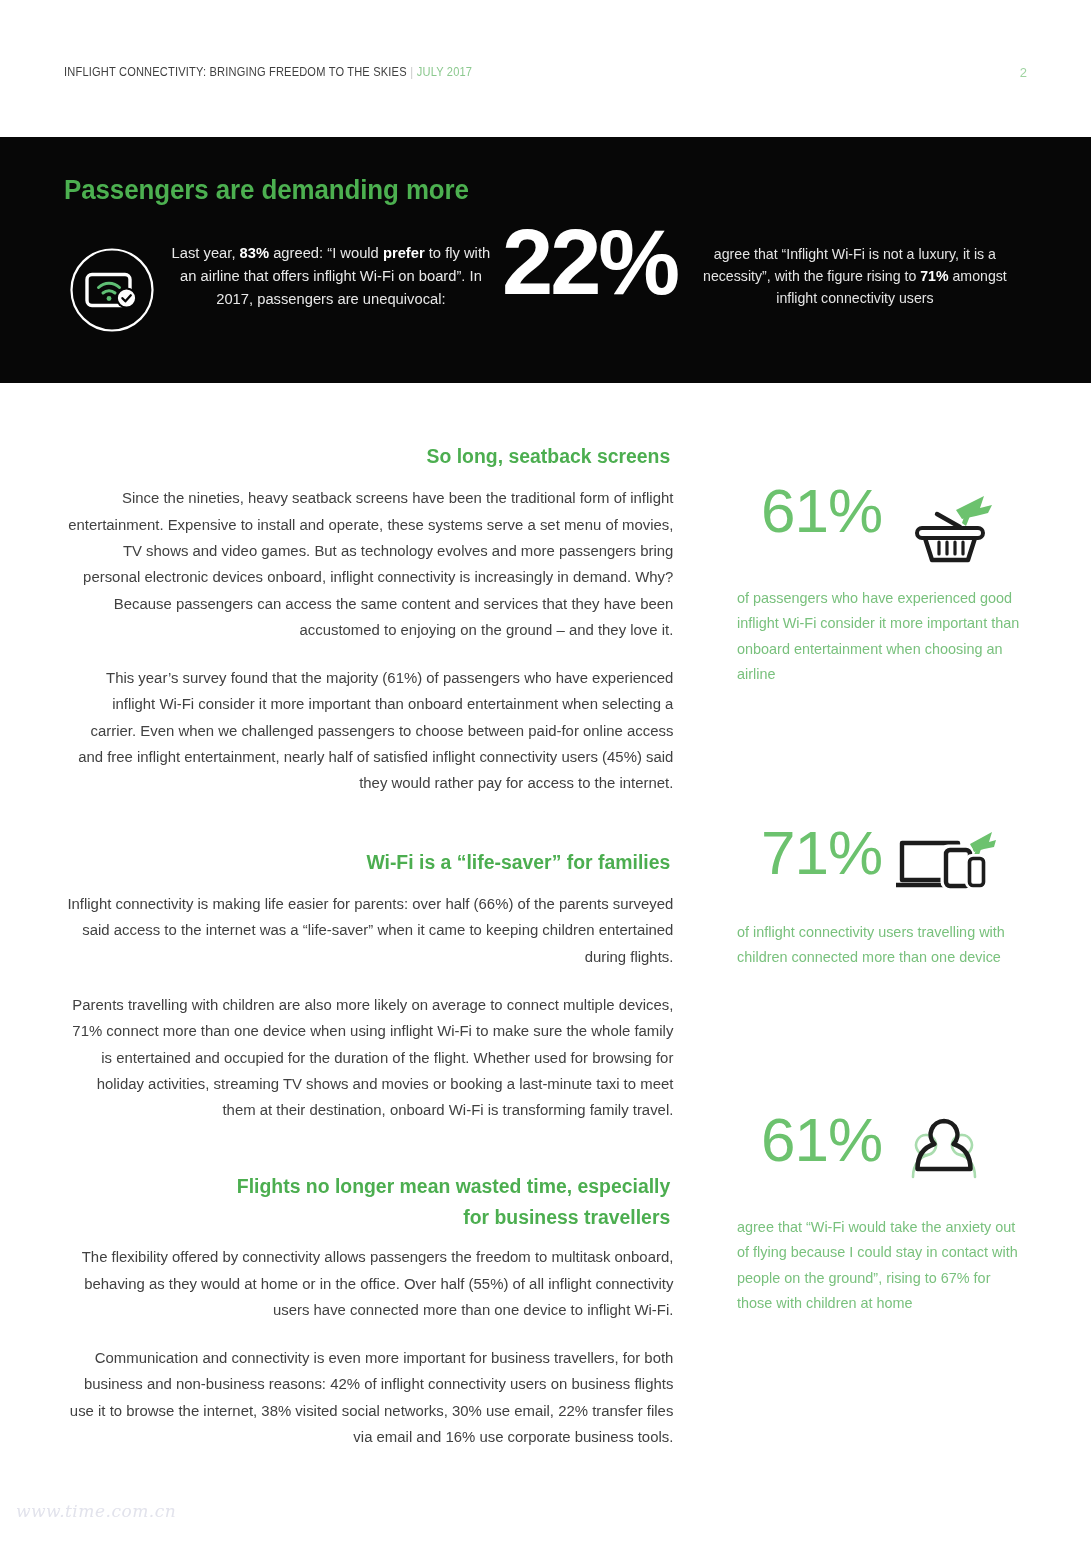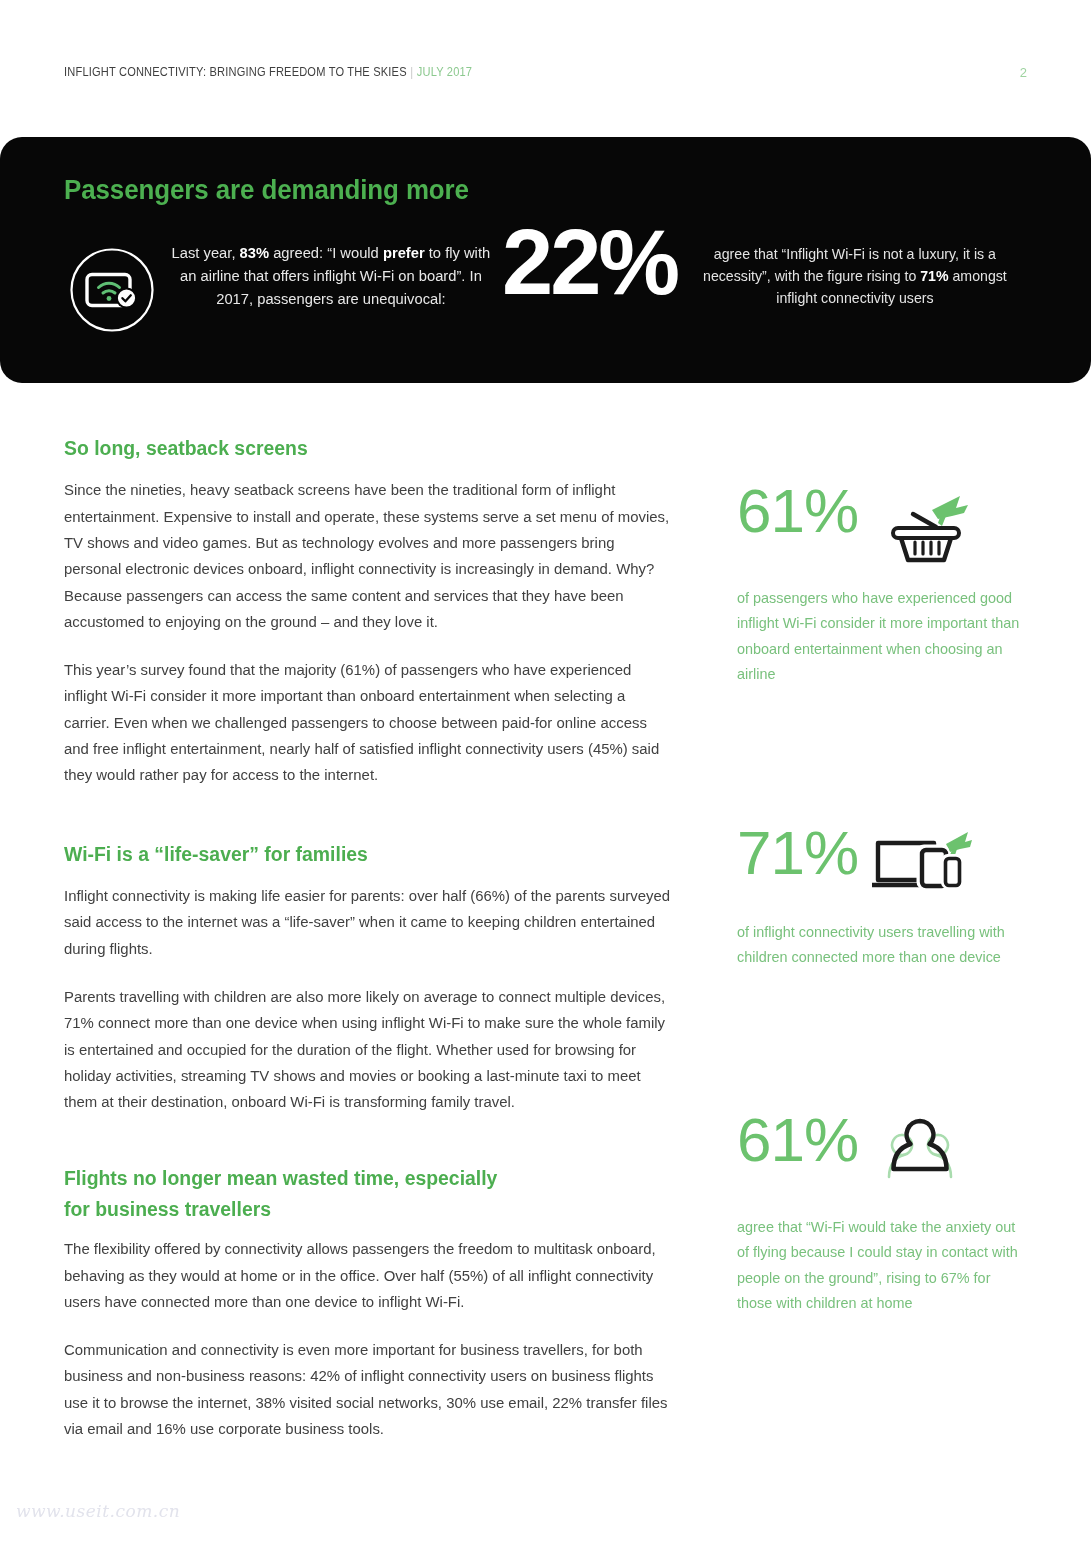--- a/index.html
+++ b/index.html
@@ -53,21 +53,20 @@
   }
 
   
   .hero {
     position: absolute;
     top: 137px;
     left: 0;
     width: 1091px;
     height: 246px;
     background: #070707;
-    border-radius: 22px;
   }
   .hero-title {
     position: absolute;
     top: 38px;
     left: 64px;
     font-size: 27px;
     font-weight: bold;
     color: #4cb050;
     letter-spacing: -0.1px;
     transform: scaleX(0.96);
@@ -120,21 +119,21 @@
   }
   .hero-note b { color: #ffffff; font-weight: bold; }
 
   
   .body-area {
     position: absolute;
     top: 425px;
     left: 64px;
     width: 967px;
   }
-  .col-left { position: absolute; left: 0; top: 8px; width: 625px; }
+  .col-left { position: absolute; left: 0; top: 16px; width: 625px; text-align: right; }
   .col-right { position: absolute; left: 673px; top: 57px; width: 300px; }
 
   .sec-head {
     font-size: 20px;
     font-weight: bold;
     color: #4cae50;
     line-height: 1.52;
     margin-bottom: 14px;
     transform: scaleX(0.97);
     transform-origin: left center;
@@ -159,20 +158,21 @@
   .stat-top {
     display: flex;
     align-items: flex-start;
   }
   .stat-num {
     font-size: 62px;
     line-height: 0.95;
     color: #6cc26e;
     letter-spacing: -1px;
     font-weight: normal;
+    margin-left: 24px;
   }
   .stat-icon {
     margin-left: 14px;
     margin-top: 4px;
     flex: 0 0 auto;
   }
   .stat-cap {
     margin-top: 16px;
     font-size: 14.8px;
     line-height: 1.72;
@@ -339,15 +339,15 @@
               </g>
             </svg>
           </div>
         </div>
         <div class="stat-cap">agree that “Wi-Fi would take the anxiety out of flying because I could stay in contact with people on the ground”, rising to 67% for those with children at home</div>
       </div>
 
     </div>
   </div>
 
-  <div class="watermark">www.useit.com.cn</div>
+  <div class="watermark">www.time.com.cn</div>
 
 </div>
 
 </body></html>

